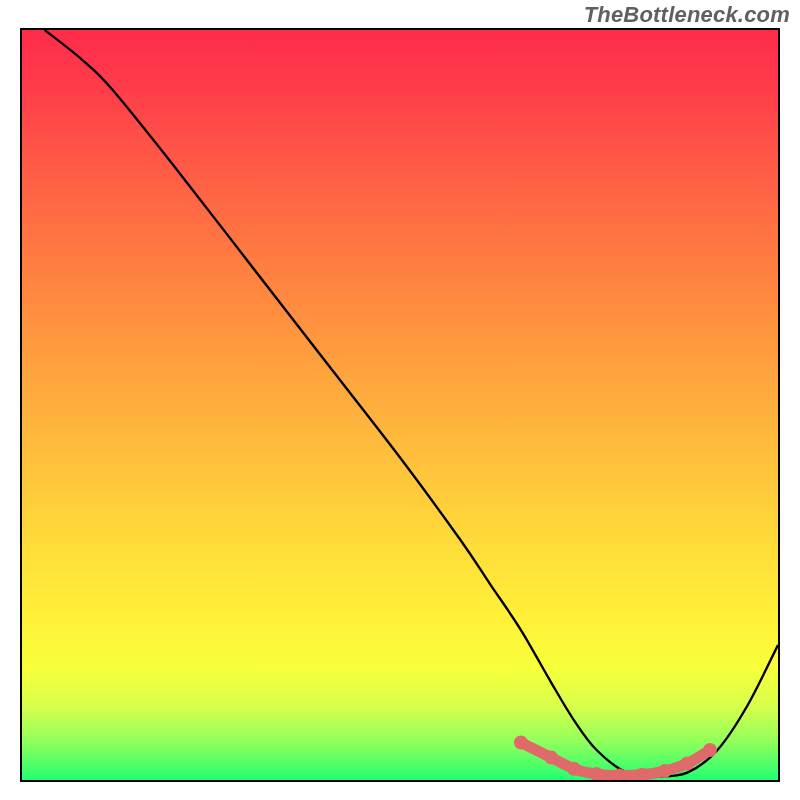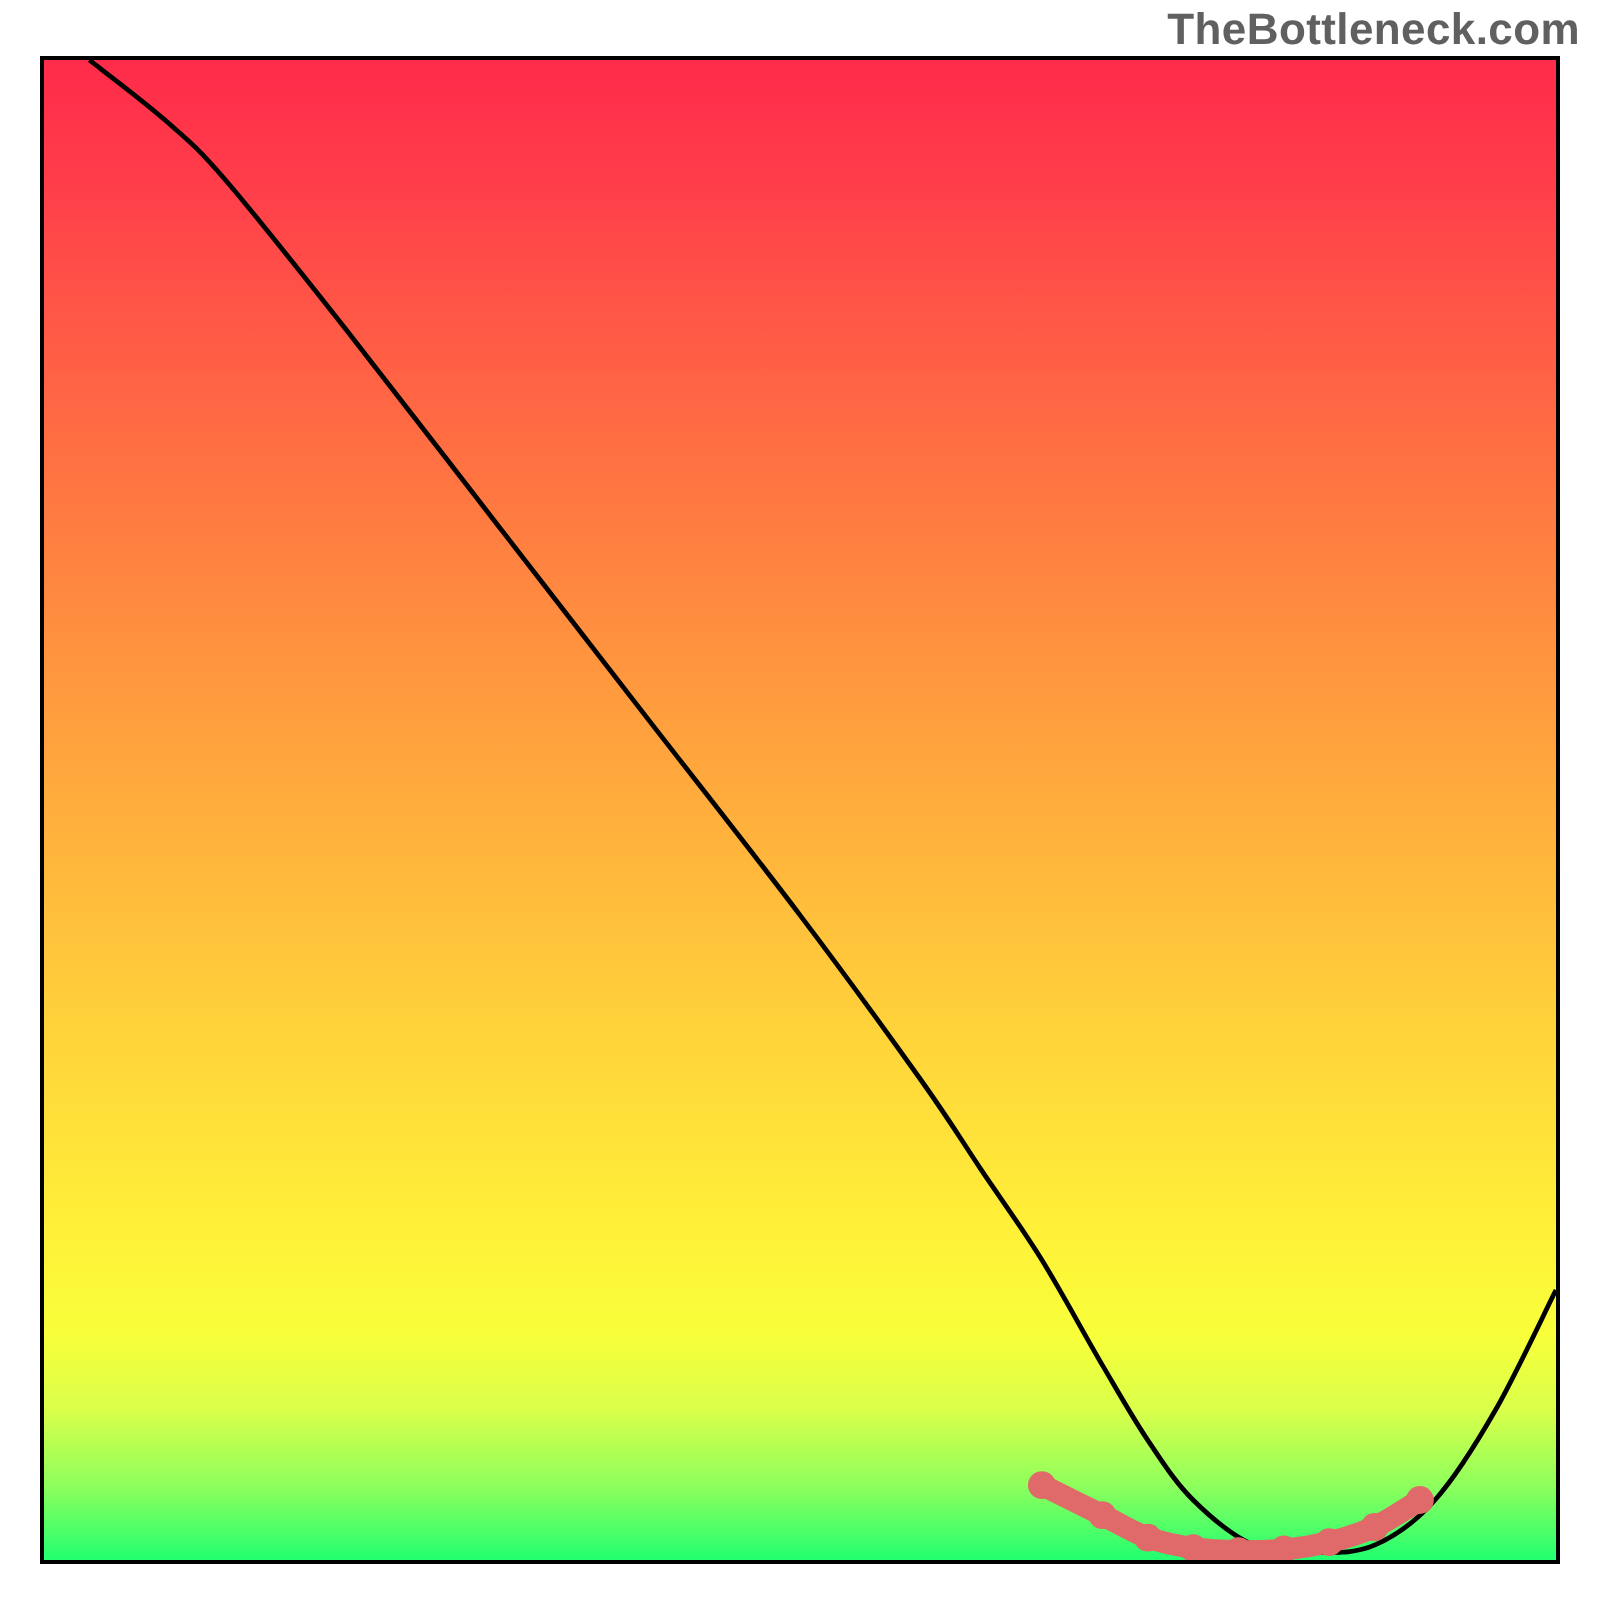--- a/index.html
+++ b/index.html
@@ -8,20 +8,21 @@
     width: 800px;
     height: 800px;
     overflow: hidden;
     background: #ffffff;
     font-family: Arial, Helvetica, sans-serif;
   }
   .container {
     position: relative;
     width: 800px;
     height: 800px;
+    font-style: italic;
   }
   .watermark {
     position: absolute;
     top: 2px;
     right: 10px;
     font-size: 22px;
     font-weight: 600;
     color: #606060;
     letter-spacing: 0.2px;
   }

